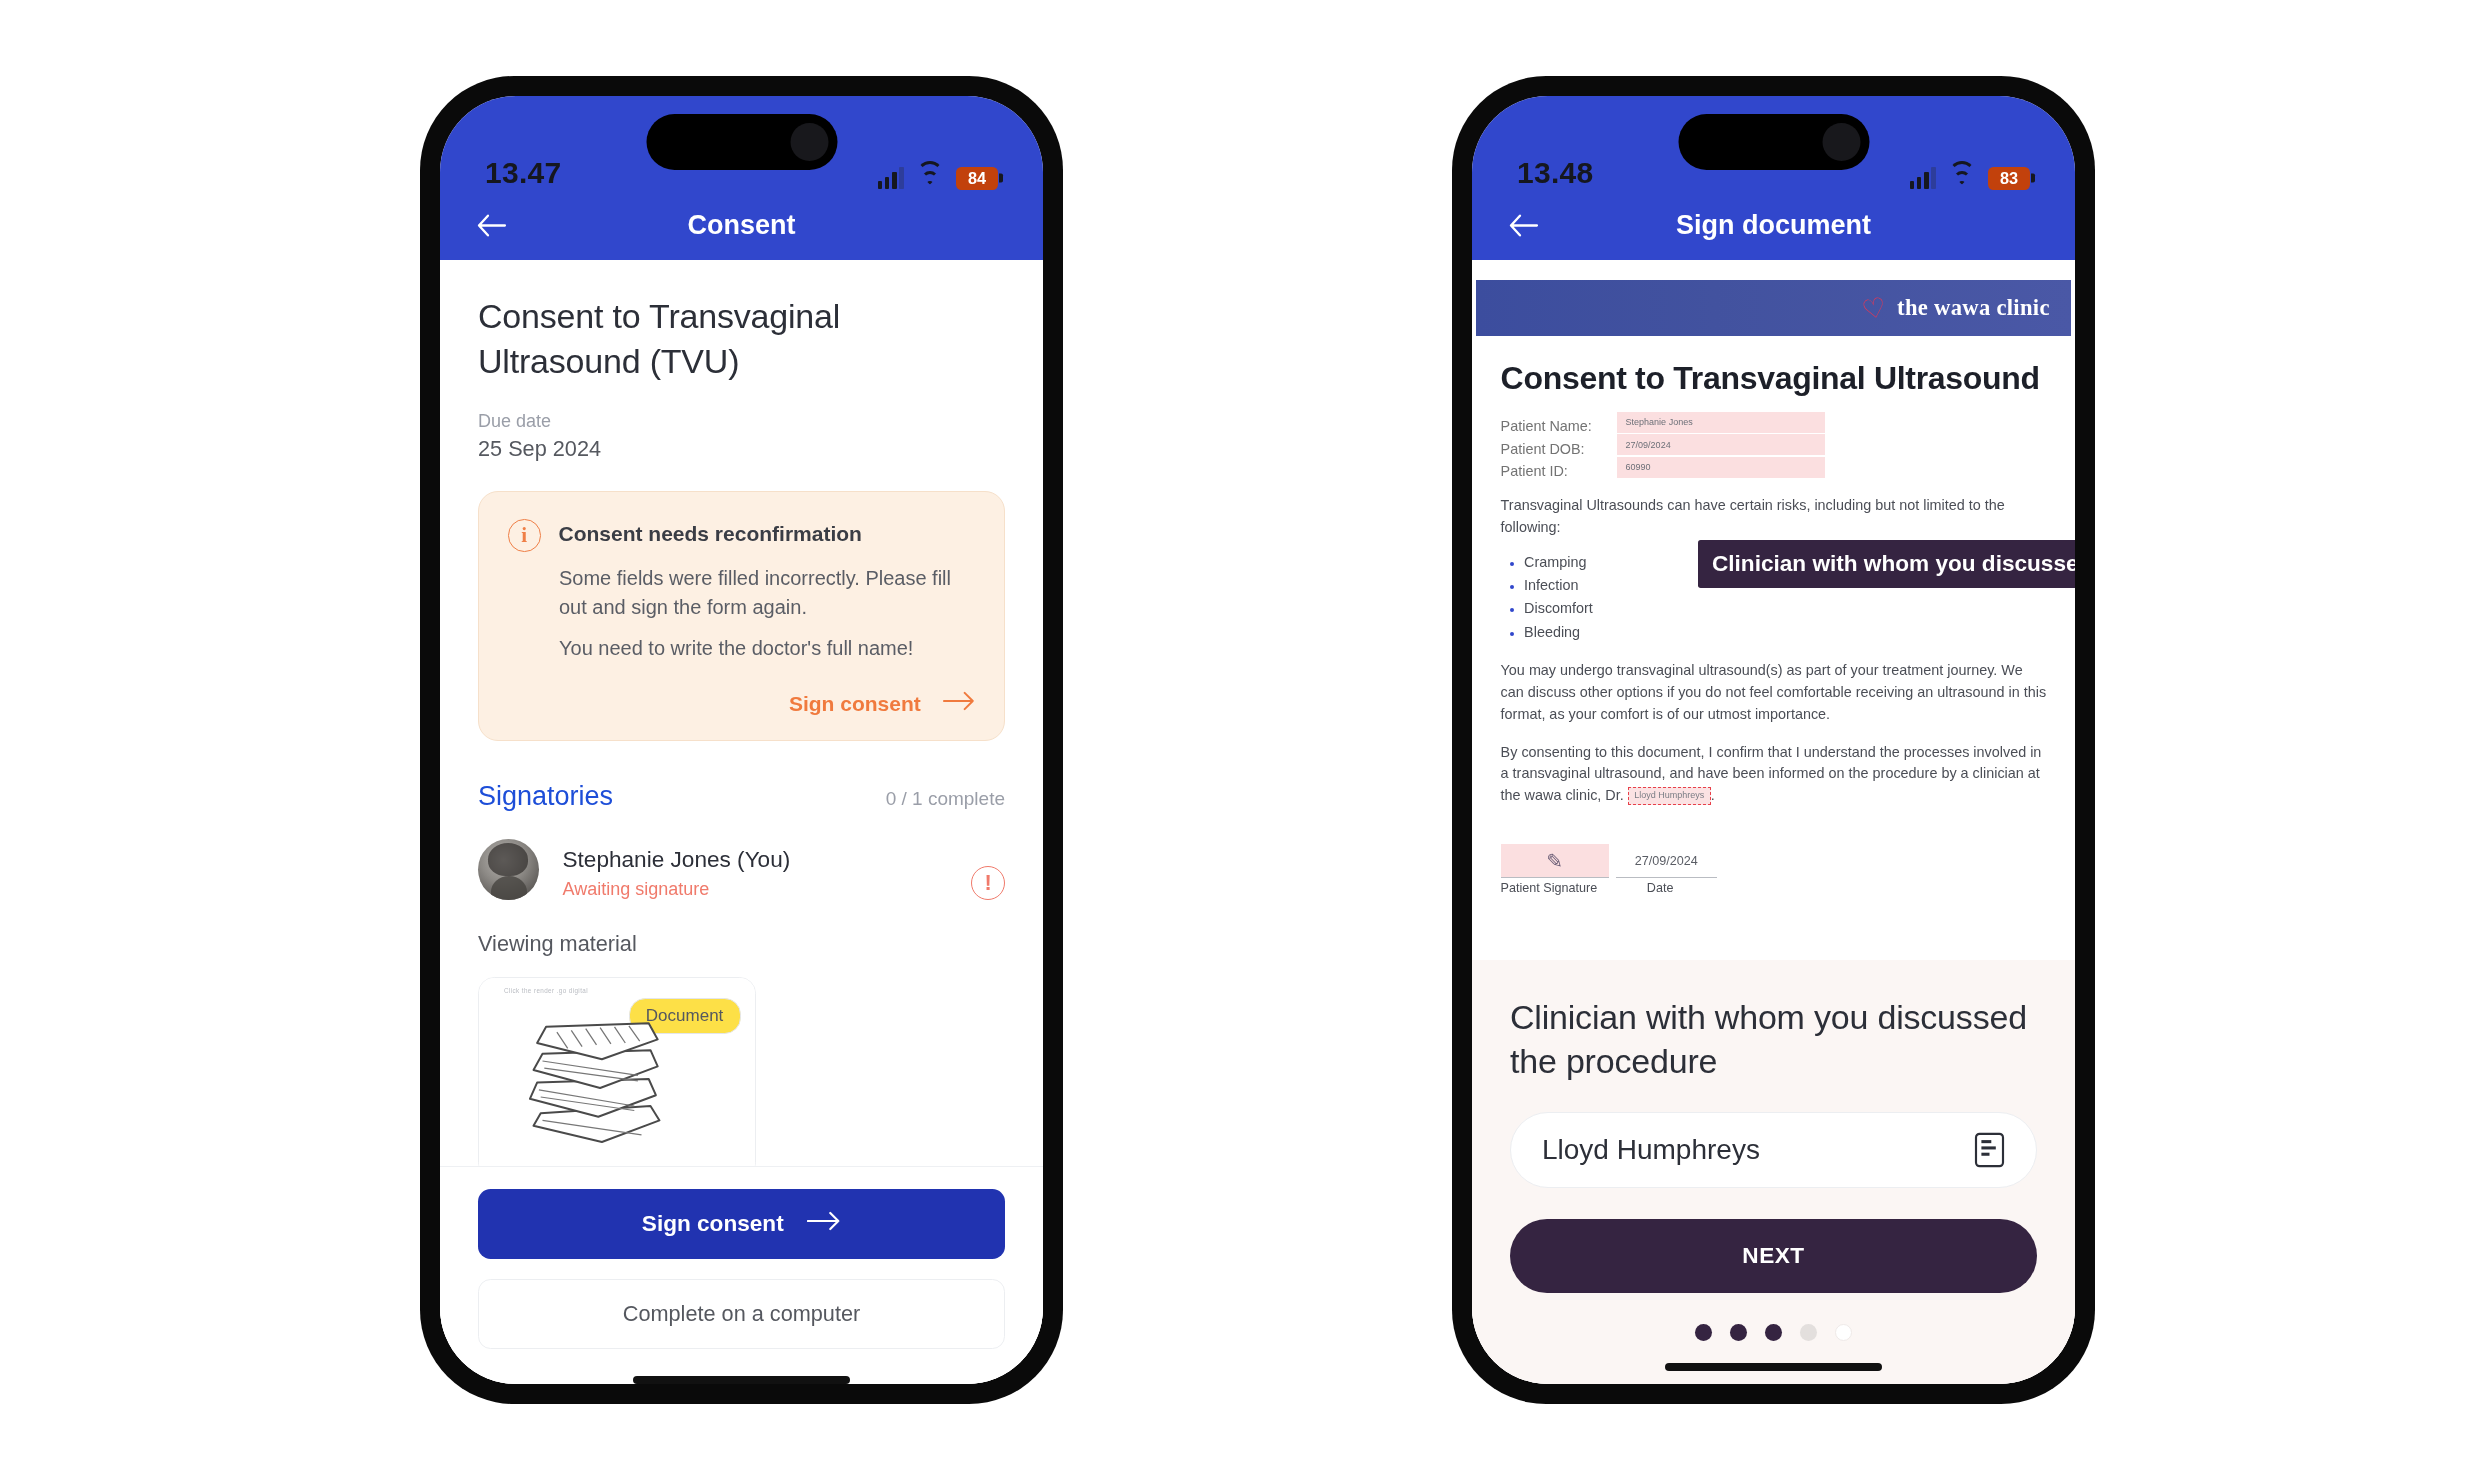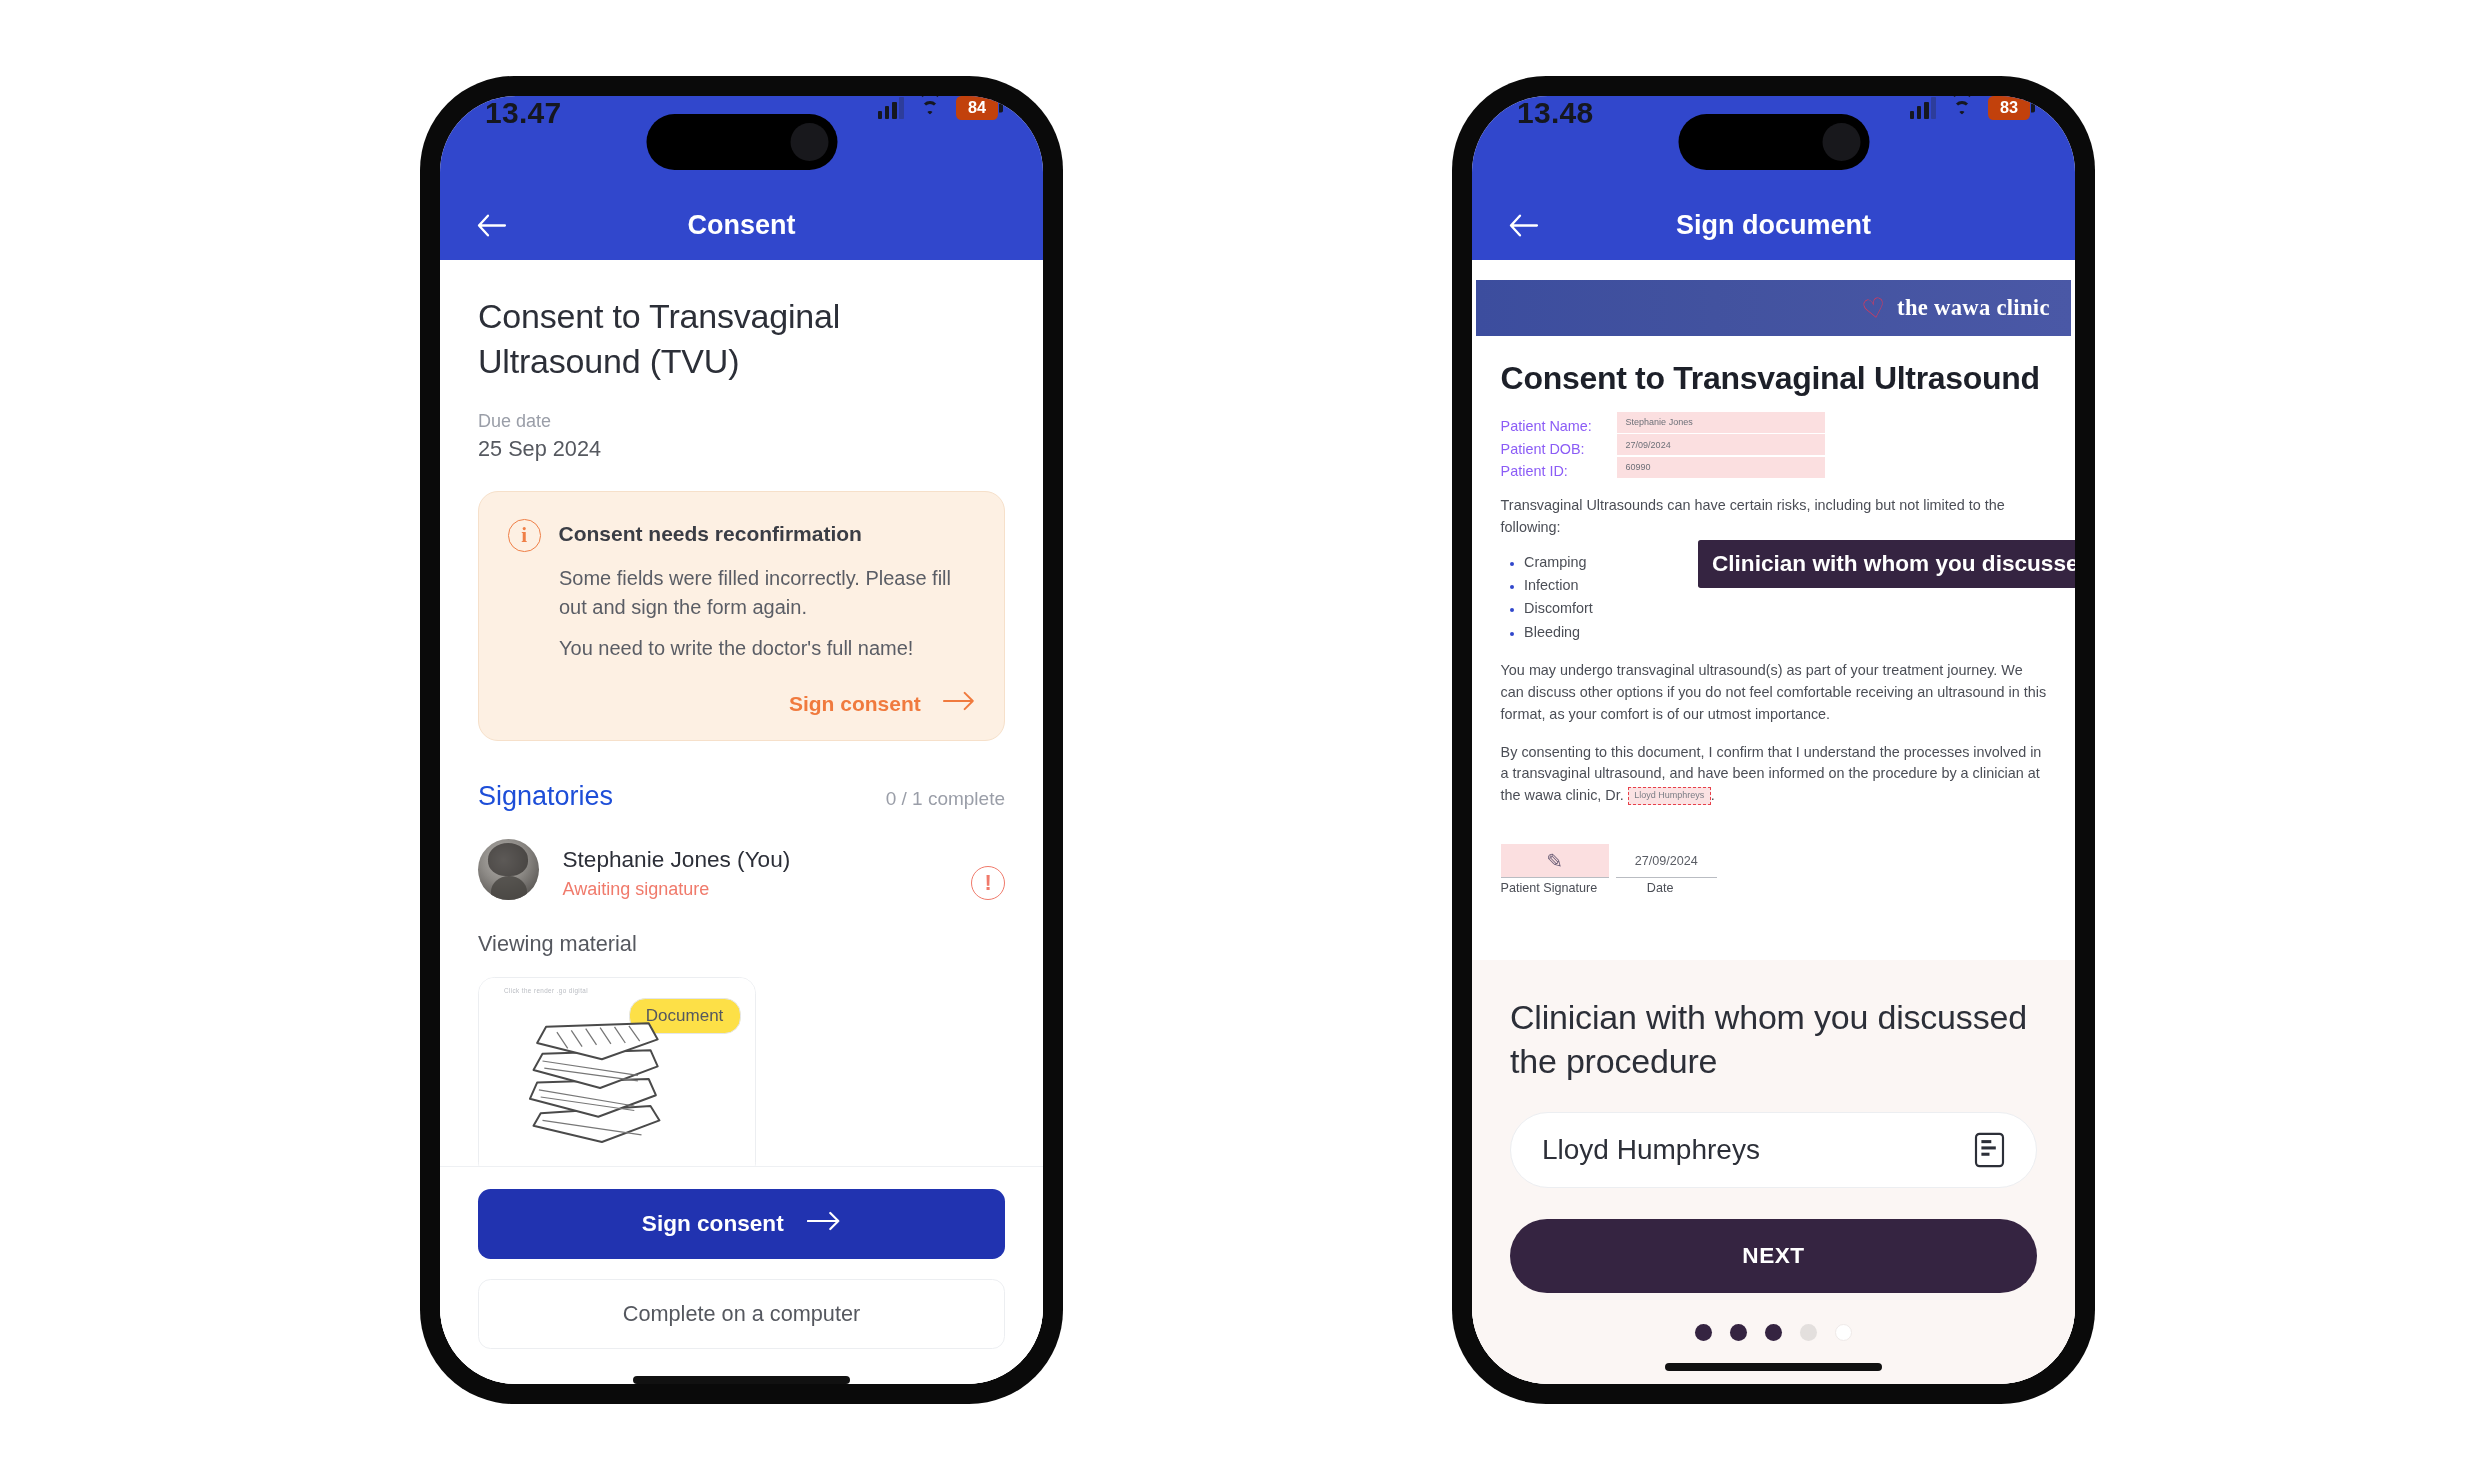--- a/index.html
+++ b/index.html
@@ -30,21 +30,21 @@
     display: flex;
     flex-direction: column;
   }
 
   
   .statusbar {
     position: relative;
     height: 94px;
     background: #3147cc;
     flex: 0 0 auto;
-    display: flex; align-items: flex-start;
+    display: flex; align-items: flex-end;
     padding: 0 45px;
   }
   .status-time {
     font-size: 30px; font-weight: 600; color: #15171f;
     letter-spacing: 0.3px;
   }
   .dynamic-island {
     position: absolute;
     left: 50%; transform: translateX(-50%);
     top: 18px;
@@ -257,21 +257,21 @@
   }
   .wawa-text {
     color:#fff; font-size: 22.6px; font-weight:700;
     font-family:"Liberation Serif", serif;
     letter-spacing:0.3px;
   }
   .doc-inner { padding: 23.5px 25px 0 25px; }
   .doc-h1 { font-size: 32px; font-weight:700; color:#1d2029; letter-spacing:-0.3px; }
   .fields { margin-top: 14.4px; }
   .field-line { display:flex; align-items:center; height: 22.6px; }
-  .field-lab { font-size: 14.4px; color:#8b5cf6; width: 116px; flex:0 0 auto;margin-top:8px; }
+  .field-lab { font-size: 14.4px; color:#737373; width: 116px; flex:0 0 auto;margin-top:8px; }
   .field-val {
     background:#fbdfe0; height: 21px; display:flex; align-items:center;
     font-size: 9px; color:#6d7078; padding-left: 9px;
   }
   .field-val.w1 { width: 208px; }
   .field-val.w2 { width: 208px; }
   .field-val.w3 { width: 208px; }
   .doc-p {
     margin-top: 16.3px;
     font-size: 14.4px; color:#4b4e56; line-height:1.5;

